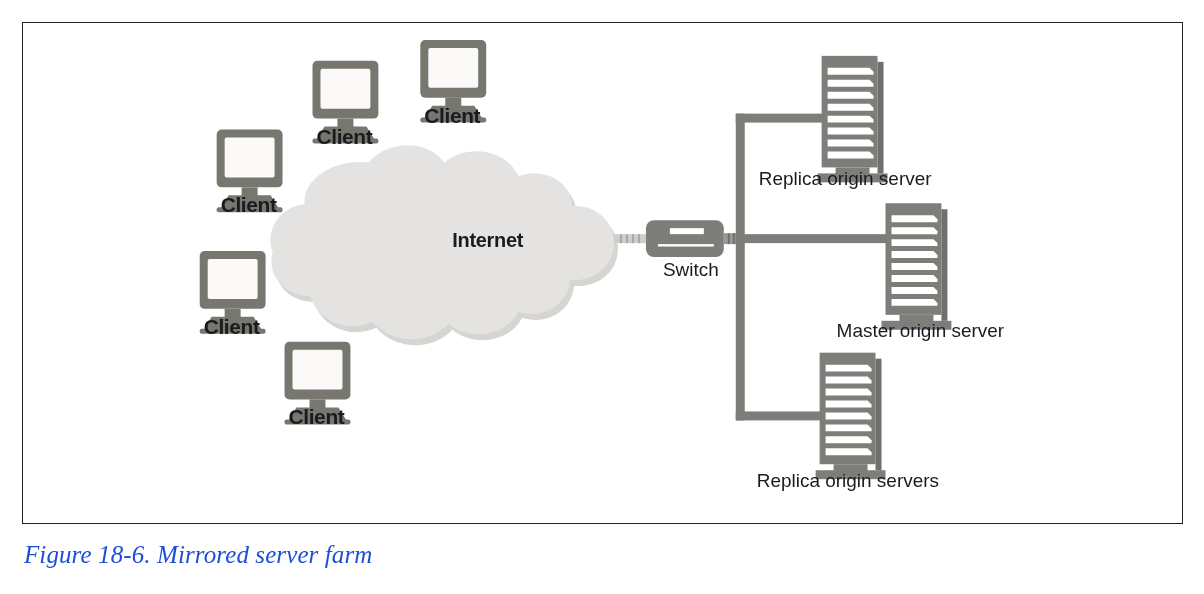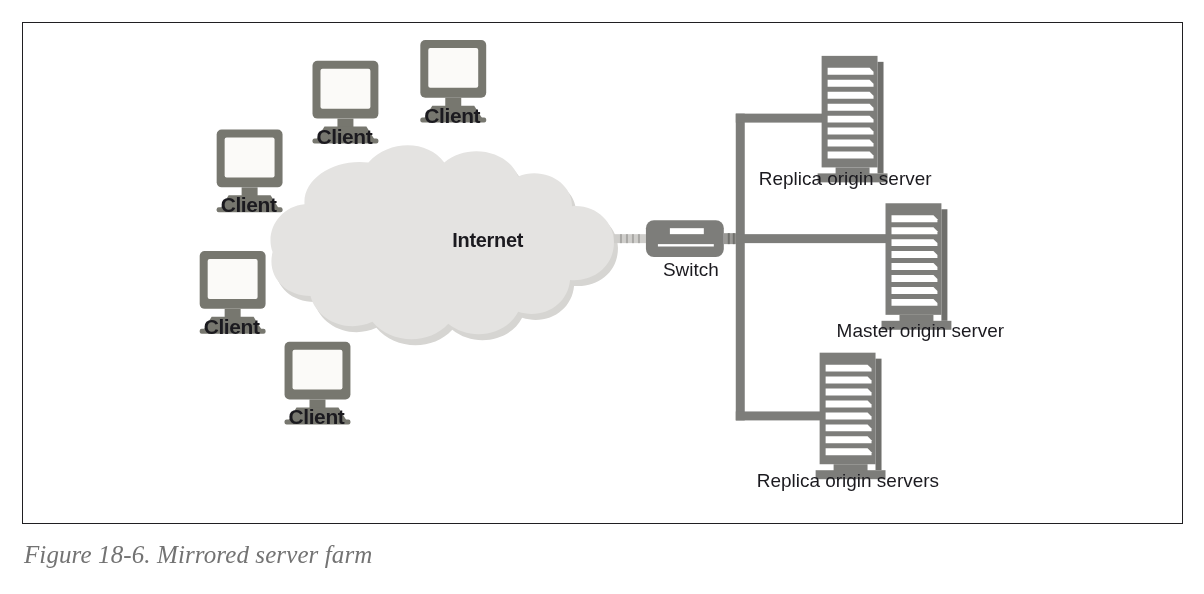--- a/index.html
+++ b/index.html
@@ -39,21 +39,21 @@
   }
   #figure-caption {
     position: absolute;
     left: 24px;
     top: 538px;
     width: 900px;
     font-family: "Liberation Serif", serif;
     font-style: italic;
     font-size: 25px;
     line-height: 34px;
-    color: #737373;
+    color: #1d4ed8;
     letter-spacing: 0.1px;
     white-space: nowrap;
   }
 </style>
 </head>
 <body>
 
 <div id="page">
 
   <div id="figure-frame">

